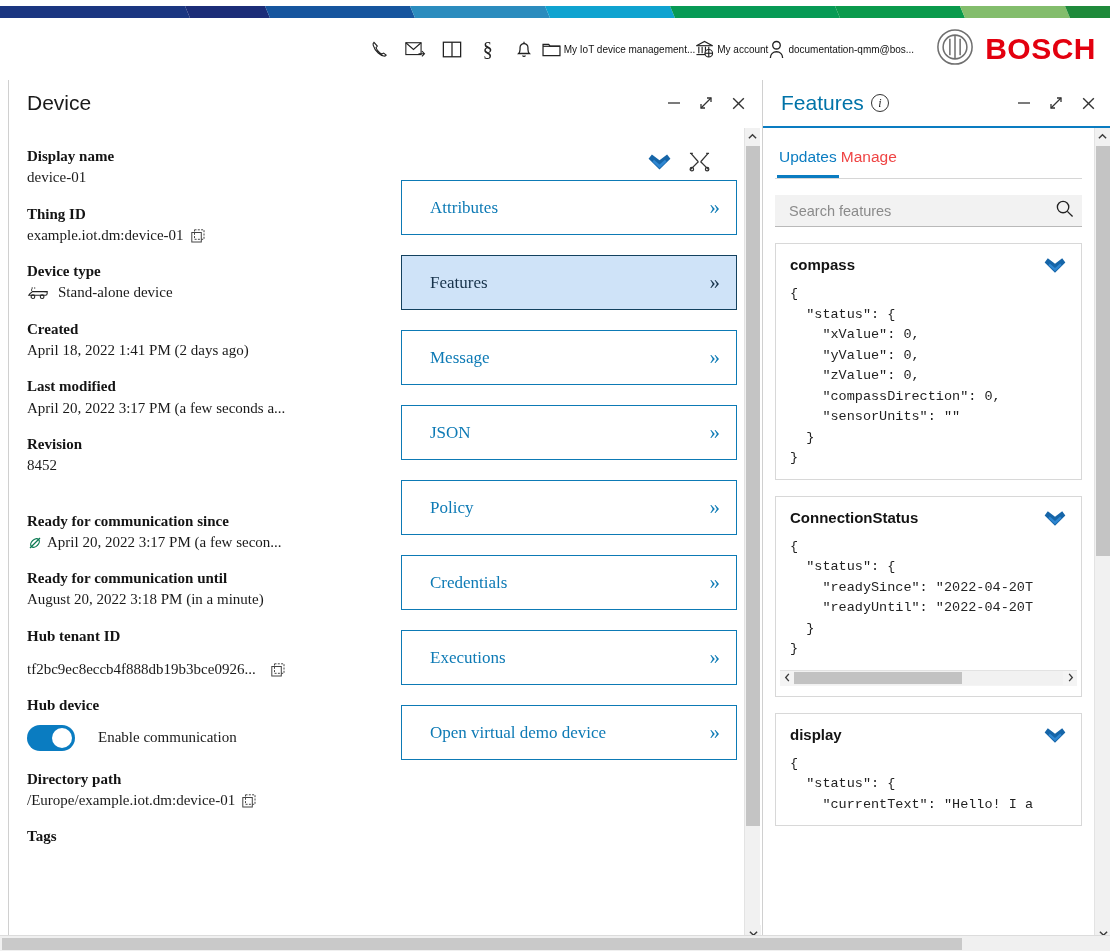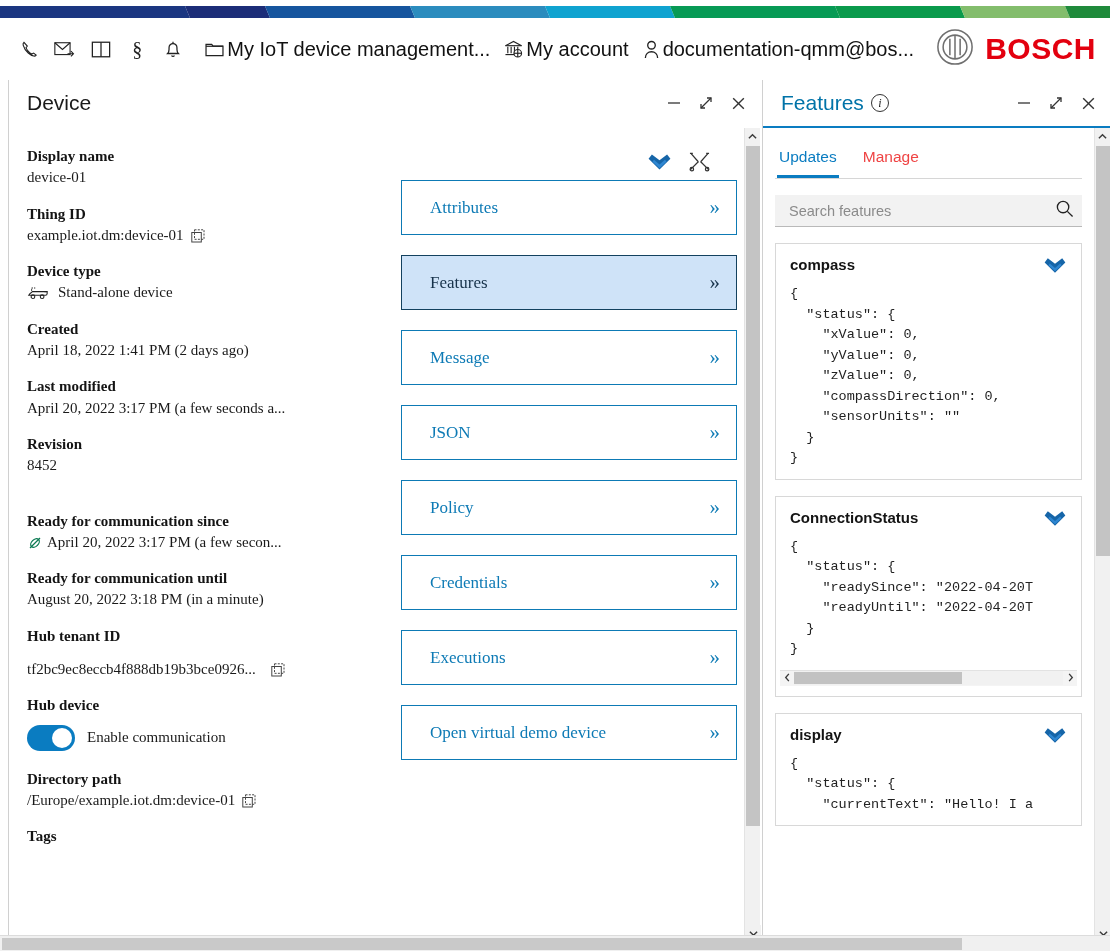--- a/index.html
+++ b/index.html
@@ -20,22 +20,22 @@
   #app-header {
     position:absolute; top:18px; left:0; width:1110px; height:62px;
     background:#fff; display:flex; align-items:center; justify-content:flex-end;
     padding-right:14px;
   }
   .hdr-icon {
     width:36px; height:40px; display:flex; align-items:center; justify-content:center;
     color:#222; cursor:pointer;
   }
   .hdr-link {
-    display:flex; align-items:center; gap:3px; font-size:20px; color:#111;
-    margin-left:14px; cursor:pointer; white-space:nowrap;
+    display:flex; align-items:center; gap:3px; font-size:10px; color:#111;
+    margin-left:0; cursor:pointer; white-space:nowrap;
   }
   .hdr-link .gl { display:inline-flex; align-items:center; }
   #bosch-logo { display:flex; align-items:center; gap:11px; margin-left:22px; }
   #bosch-word {
     color:#e3000f; font-weight:bold; font-size:30px; letter-spacing:0.5px;
     font-family:"Liberation Sans", sans-serif;
   }
 
   
   #workspace { position:absolute; top:80px; left:0; width:1110px; height:871px; background:#fff; }
@@ -77,32 +77,32 @@
   .nav-card {
     height:55px; border:1px solid #0d7ab5; background:#fff;
     display:flex; align-items:center; padding:0 16px 0 20px; margin-bottom:20px;
     cursor:pointer;
   }
   .nav-card .lbl { font-size:17px; color:#0d7ab5;margin-left:8px; }
   .nav-card .chev { margin-left:auto; color:#0d7ab5; font-size:21px; line-height:1; }
   .nav-card.selected { background:#cfe3f8; border:1px solid #13415f; }
   .nav-card.selected .lbl, .nav-card.selected .chev { color:#17324a; }
 
-  .toggle-row { display:flex; align-items:center; gap:12px; margin:4px 0 18px 0; }
+  .toggle-row { display:flex; align-items:center; gap:23px; margin:4px 0 18px 0; }
   .toggle {
     width:48px; height:26px; border-radius:13px; background:#0a7cc1; position:relative; cursor:pointer;
   }
   .toggle .knob { position:absolute; top:3px; right:3px; width:20px; height:20px; border-radius:50%; background:#fff; }
   .toggle-lbl { font-size:15px; color:#1a1a1a; }
 
   
   #feat-scroll { position:absolute; top:0; left:0; right:16px; bottom:0; overflow:hidden; }
   #feat-inner { padding:10px 12px 0 12px; }
 
-  .tabs { display:flex; gap:22px; border-bottom:1px solid #d6d6d6; padding:0 2px; }
+  .tabs { display:flex; border-bottom:1px solid #d6d6d6; padding:0 2px; }
   .tab { font-size:15.5px; padding:10px 2px 9px 2px; color:#ef4444; cursor:pointer; border-bottom:3px solid transparent; }
   .tab.active { color:#0a7cc1; border-bottom-color:#0a7cc1; }
 
   .search-wrap {
     margin-top:16px; height:32px; background:#f2f2f2; border-bottom:1px solid #b9b9b9;
     display:flex; align-items:center; padding:0 8px 0 12px;
   }
   .search-wrap input {
     flex:1; border:none; outline:none; background:transparent;
     font-size:14.5px; color:#333; font-family:"Liberation Sans", sans-serif;

